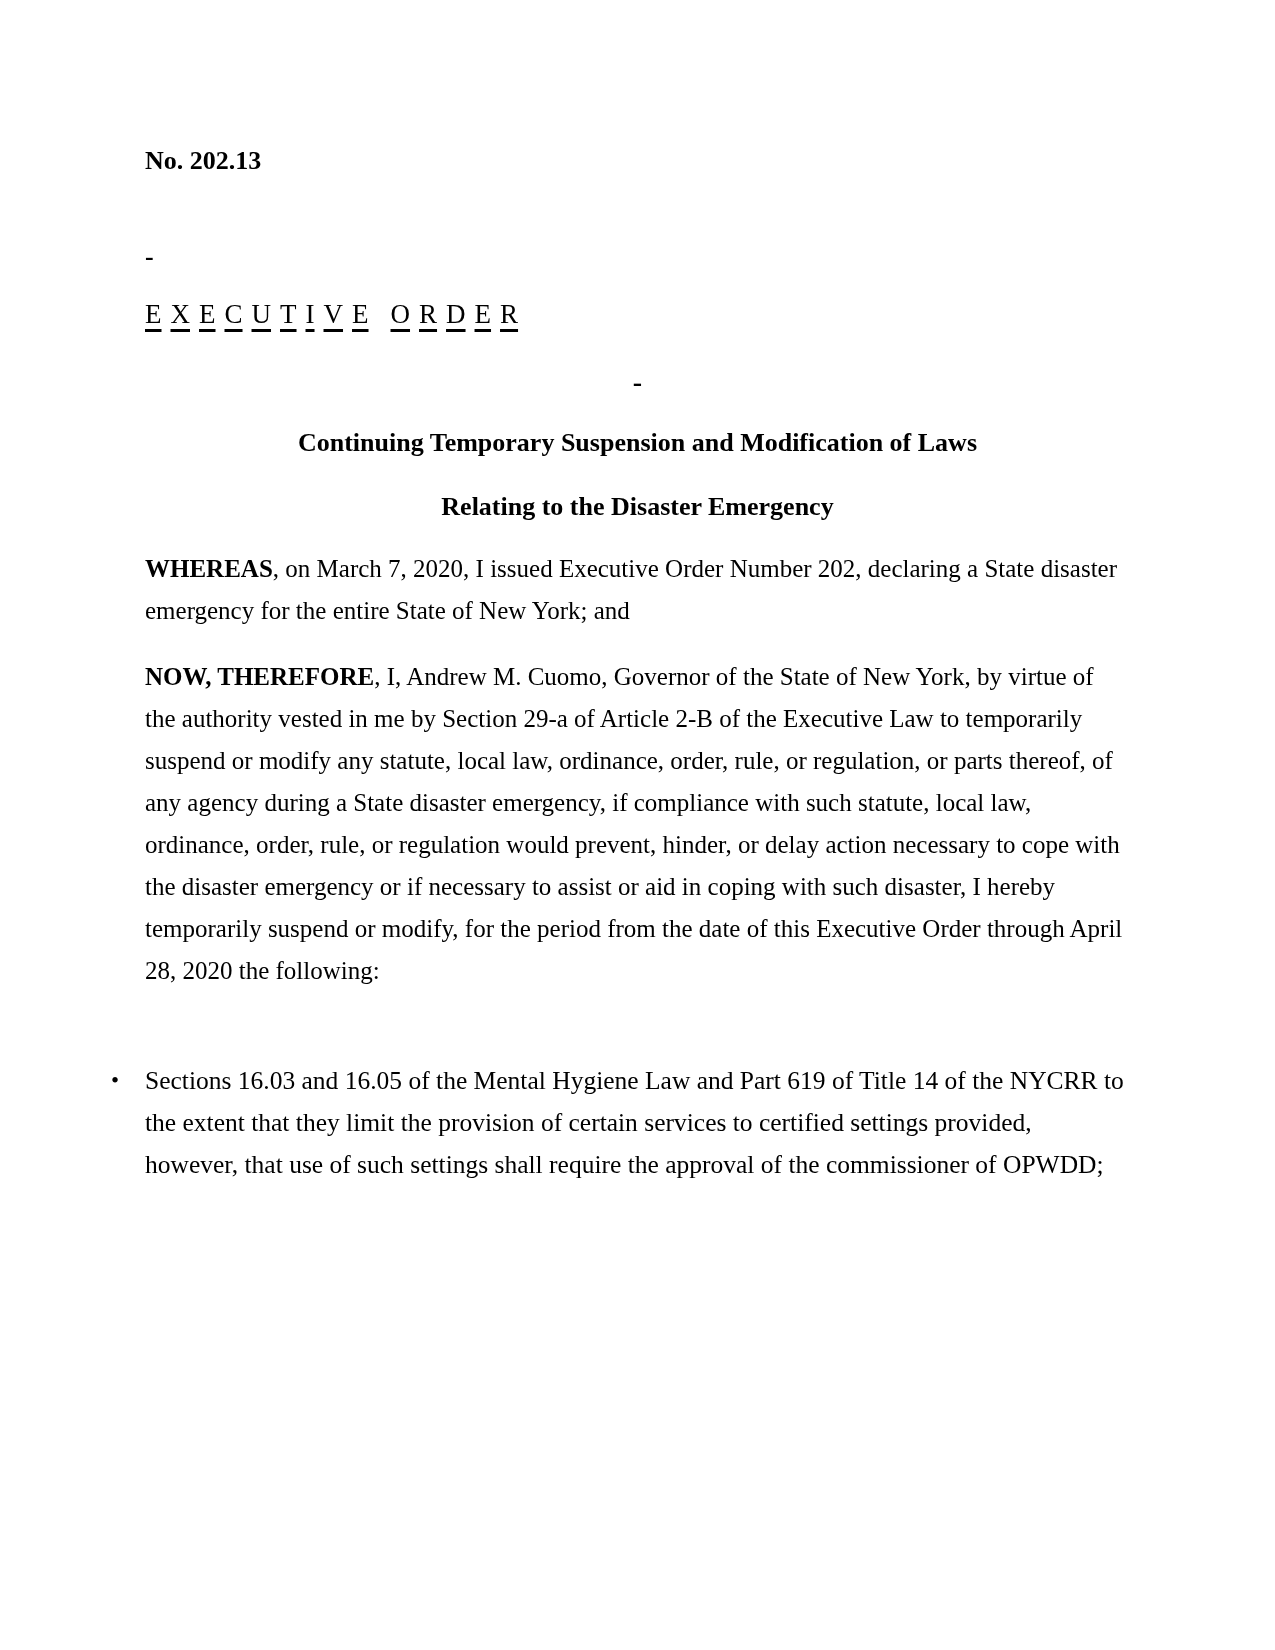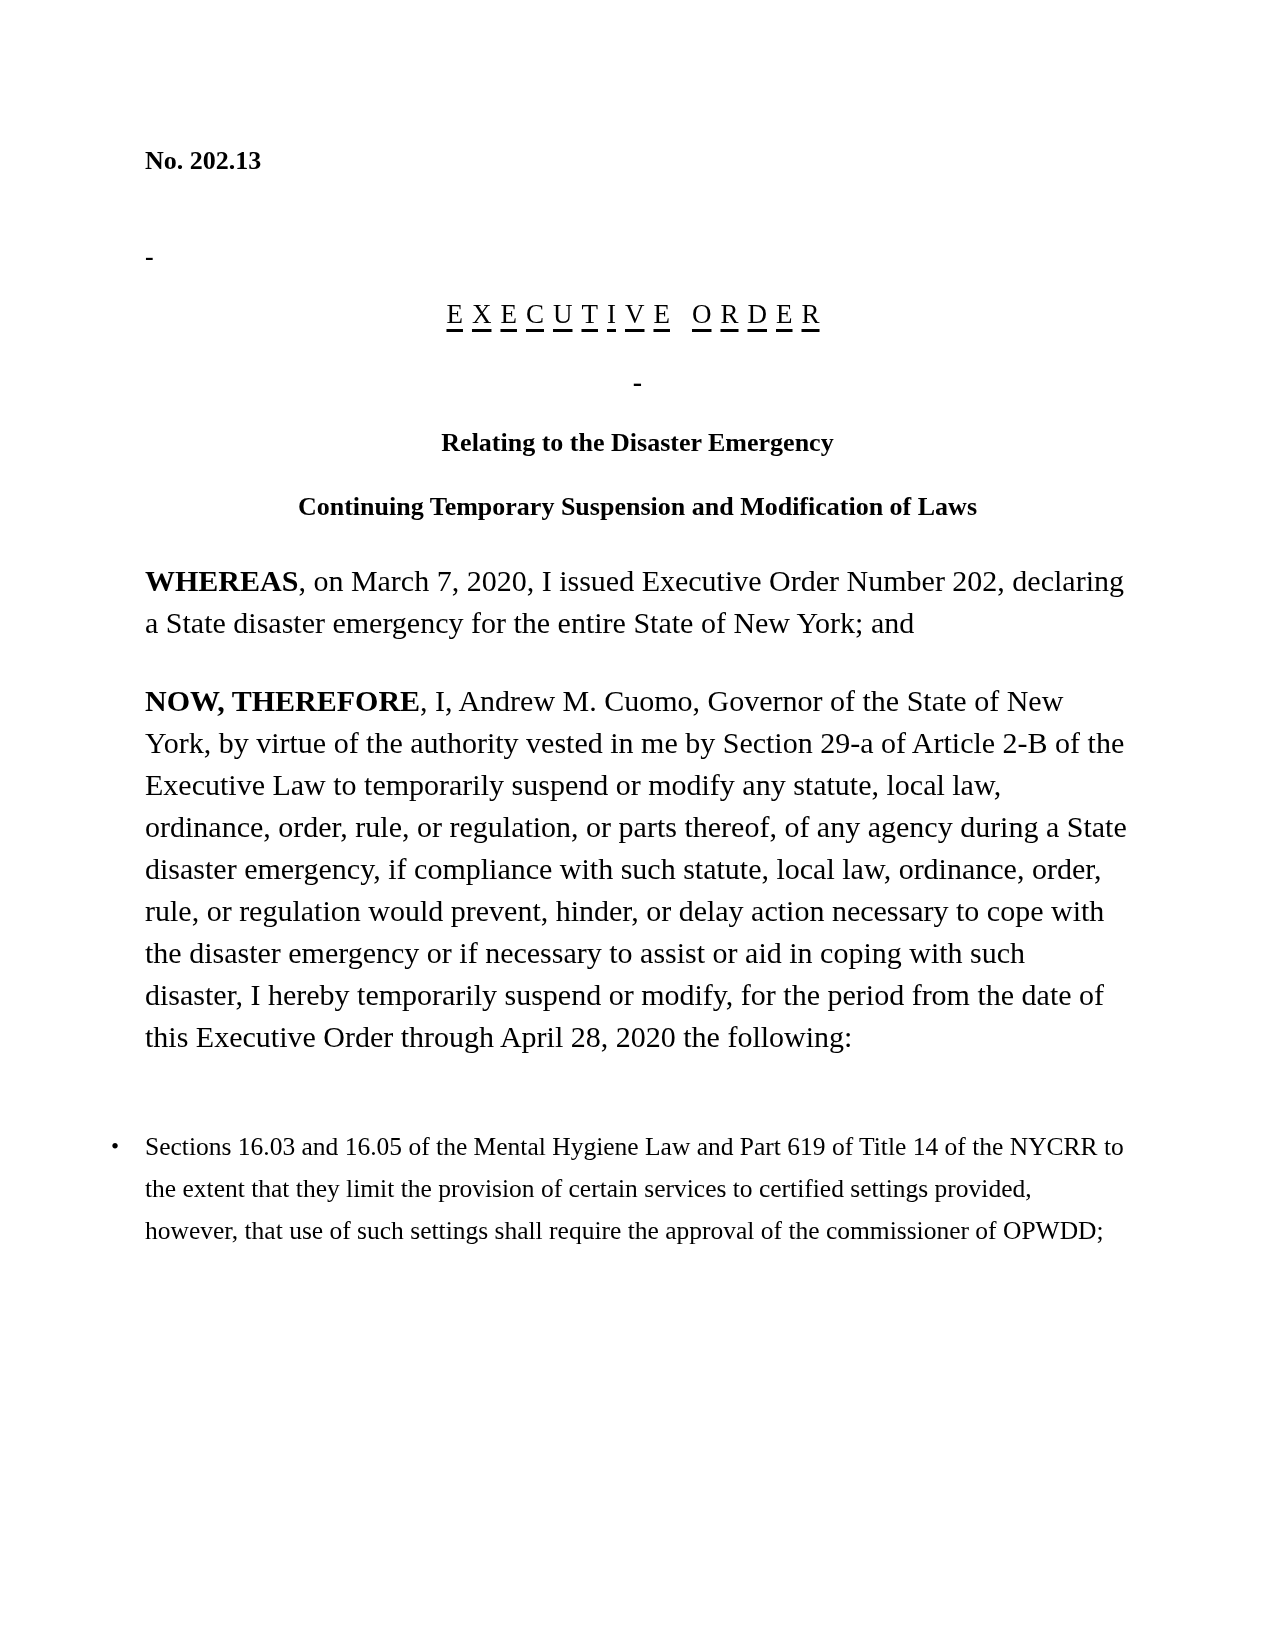--- a/index.html
+++ b/index.html
@@ -29,21 +29,20 @@
   .dash-left {
     margin: 62px 0 0 0;
     font-size: 26px;
     font-weight: bold;
     line-height: 26px;
   }
   .eo-heading {
     margin: 28px 0 0 0;
     font-size: 27px;
     font-weight: normal;
-    text-align: center;
     line-height: 32px;
   }
   .eo-heading .lu {
     text-decoration: underline;
     text-decoration-thickness: 2.5px;
     text-underline-offset: 6px;
     margin-right: 9px;
   }
   .eo-heading .lsp {
     display: inline-block;
@@ -57,22 +56,22 @@
     line-height: 28px;
   }
   .doc-title {
     margin: 30px 0 0 0;
     font-size: 26px;
     font-weight: bold;
     text-align: center;
     line-height: 34px;
   }
   .body-para {
-    margin: 36px 0 0 0;
-    font-size: 30px;
+    margin: 24px 0 0 0;
+    font-size: 25px;
     line-height: 42px;
     text-align: left;
   }
   .body-para strong {
     font-weight: bold;
   }
   .bullet-list {
     margin: 68px 0 6px 0;
     padding: 0;
   }
@@ -96,23 +95,23 @@
 <div class="page">
 
   <p class="order-no">No. 202.13</p>
 
   <p class="dash-left">-</p>
 
   <h1 class="eo-heading"><span class="lu">E</span><span class="lu">X</span><span class="lu">E</span><span class="lu">C</span><span class="lu">U</span><span class="lu">T</span><span class="lu">I</span><span class="lu">V</span><span class="lu">E</span><span class="lsp"></span><span class="lu">O</span><span class="lu">R</span><span class="lu">D</span><span class="lu">E</span><span class="lu">R</span></h1>
 
   <p class="dash-center">-</p>
 
+  <h2 class="doc-title">Continuing Temporary Suspension and Modification of Laws</h2>
+
   <h2 class="doc-title">Relating to the Disaster Emergency</h2>
-
-  <h2 class="doc-title">Continuing Temporary Suspension and Modification of Laws</h2>
 
   <p class="body-para"><strong>WHEREAS</strong><span>, on March 7, 2020, I issued Executive Order Number 202, declaring a State disaster emergency for the entire State of New York; and</span></p>
 
 
   <p class="body-para"><strong>NOW, THEREFORE</strong><span>, I, Andrew M. Cuomo, Governor of the State of New York, by virtue of the authority vested in me by Section 29-a of Article 2-B of the Executive Law to temporarily suspend or modify any statute, local law, ordinance, order, rule, or regulation, or parts thereof, of any agency during a State disaster emergency, if compliance with such statute, local law, ordinance, order, rule, or regulation would prevent, hinder, or delay action necessary to cope with the disaster emergency or if necessary to assist or aid in coping with such disaster, I hereby temporarily suspend or modify, for the period from the date of this Executive Order through April 28, 2020 the following:</span></p>
 
   <ul class="bullet-list">
     <li><span>Sections 16.03 and 16.05 of the Mental Hygiene Law and Part 619 of Title 14 of the NYCRR to the extent that they limit the provision of certain services to certified settings provided, however, that use of such settings shall require the approval of the commissioner of OPWDD;</span></li>
   </ul>
 

